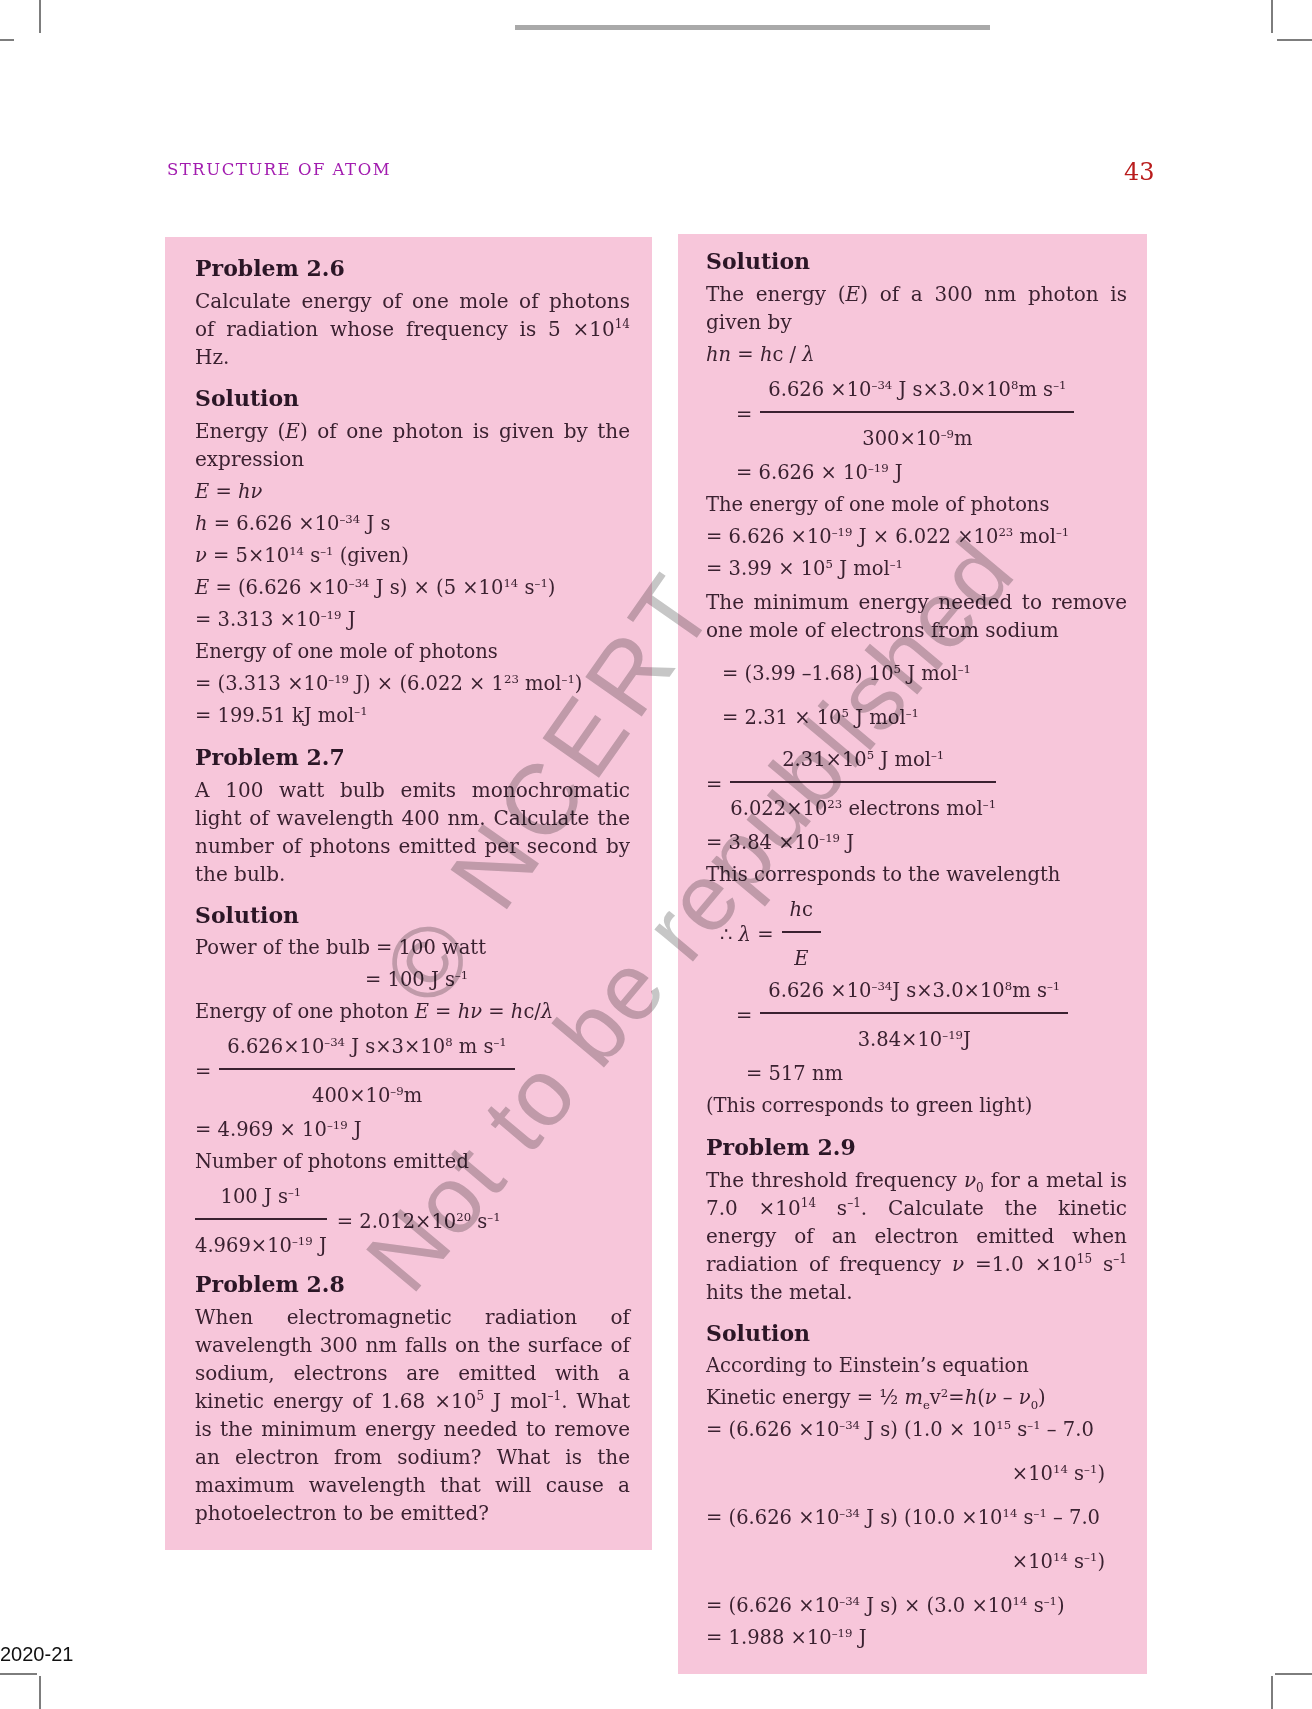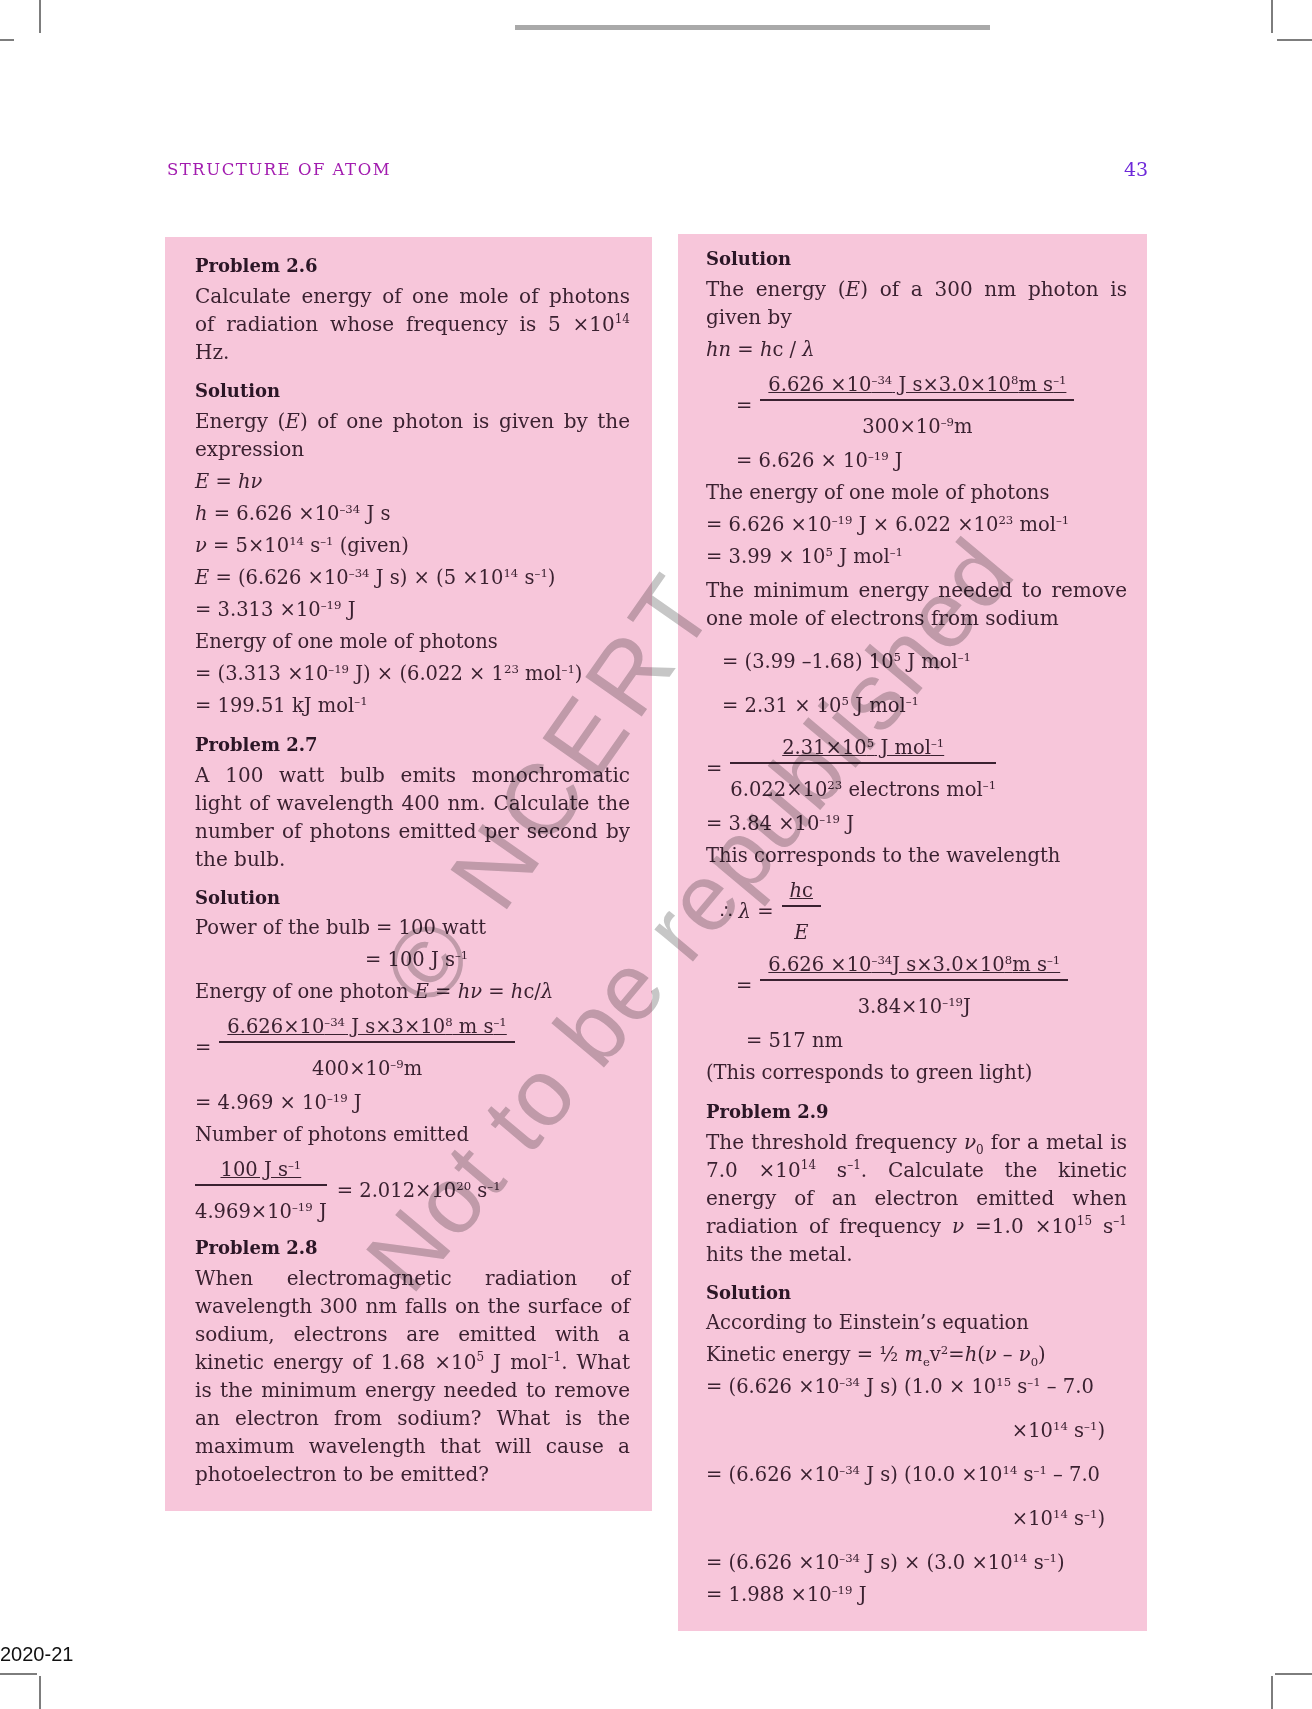--- a/index.html
+++ b/index.html
@@ -7,39 +7,39 @@
     width:1312px;height:1709px;position:relative;background:#ffffff;
     font-family:"DejaVu Serif","Liberation Serif",serif;
     color:#3a2130;overflow:hidden;
   }
   
   .crop{position:absolute;background:#7d7d7d;}
   
   #top-rule{position:absolute;left:515px;top:25px;width:475px;height:5px;background:#a9a9a9;}
   
   #header-left{position:absolute;left:167px;top:160px;font-size:16.5px;letter-spacing:1.5px;color:#a21caf;}
-  #page-number{position:absolute;left:1124px;top:158px;font-size:19px;color:#6d28d9;text-align:center;}
+  #page-number{position:absolute;left:1124px;top:158px;font-size:24px;color:#b91c1c;text-align:center;}
   
   .pinkbox{position:absolute;background:#f7c6da;box-sizing:border-box;}
   #left-box{left:165px;top:237px;width:487px;min-height:1261px;padding:16px 22px 18px 30px;}
   #right-box{left:678px;top:234px;width:469px;min-height:1265px;padding:12px 20px 18px 28px;}
-  .heading{font-weight:bold;font-size:18px;color:#2b1626;margin:14px 0 6px;}
+  .heading{font-weight:bold;font-size:22px;color:#2b1626;margin:14px 0 6px;}
   .heading:first-child{margin-top:2px;}
   .para{font-size:20px;line-height:28px;text-align:justify;margin:5px 0;}
   .line{font-size:19.5px;line-height:28px;margin:4px 0;}
   .line.tight{margin:16px;}
   .line.right{text-align:right;padding-right:6px;}
   sup{font-size:0.6em;line-height:0;}
   sub{font-size:0.6em;line-height:0;}
   i{font-style:italic;}
   .fracline{display:flex;align-items:center;font-size:19.5px;margin:9px 0;}
   .fracline .pre{margin-right:8px;}
   .fracline .post{margin-left:10px;}
   .frac{display:inline-block;text-align:center;}
-  .frac .num{display:block;padding:0 8px 3px;border-bottom:2px solid #3a2130;text-decoration:underline;}
+  .frac .num{display:block;padding:0 8px 10px;border-bottom:2px solid #3a2130;}
   .frac .den{display:block;padding-top:14px;}
   
   .wm{
     position:absolute;text-align:center;pointer-events:none;
     font-family:"Liberation Sans",sans-serif;color:#c6c6c6;
     mix-blend-mode:multiply;z-index:5;white-space:nowrap;
   }
   #wm-line-1{left:230px;top:730px;width:640px;font-size:100px;letter-spacing:8px;transform:rotate(-55deg);}
   #wm-line-2{left:160px;top:860px;width:1060px;font-size:95px;letter-spacing:2px;transform:rotate(-50deg);}
   

